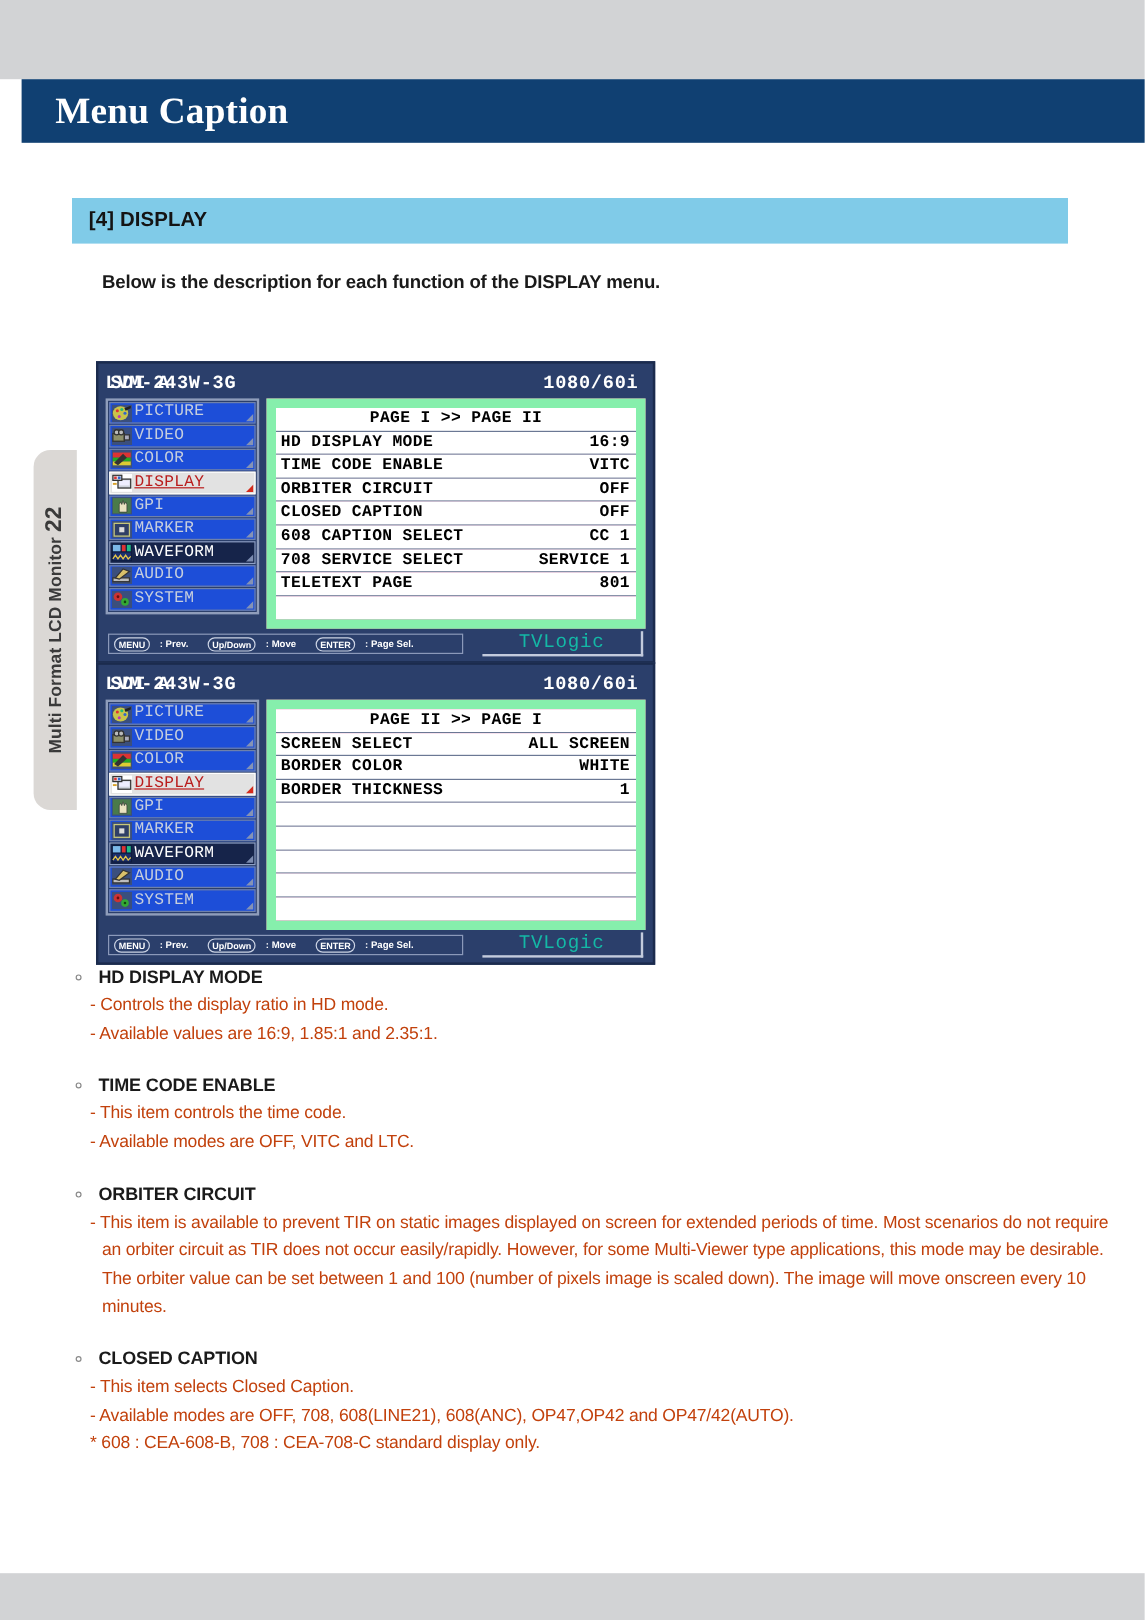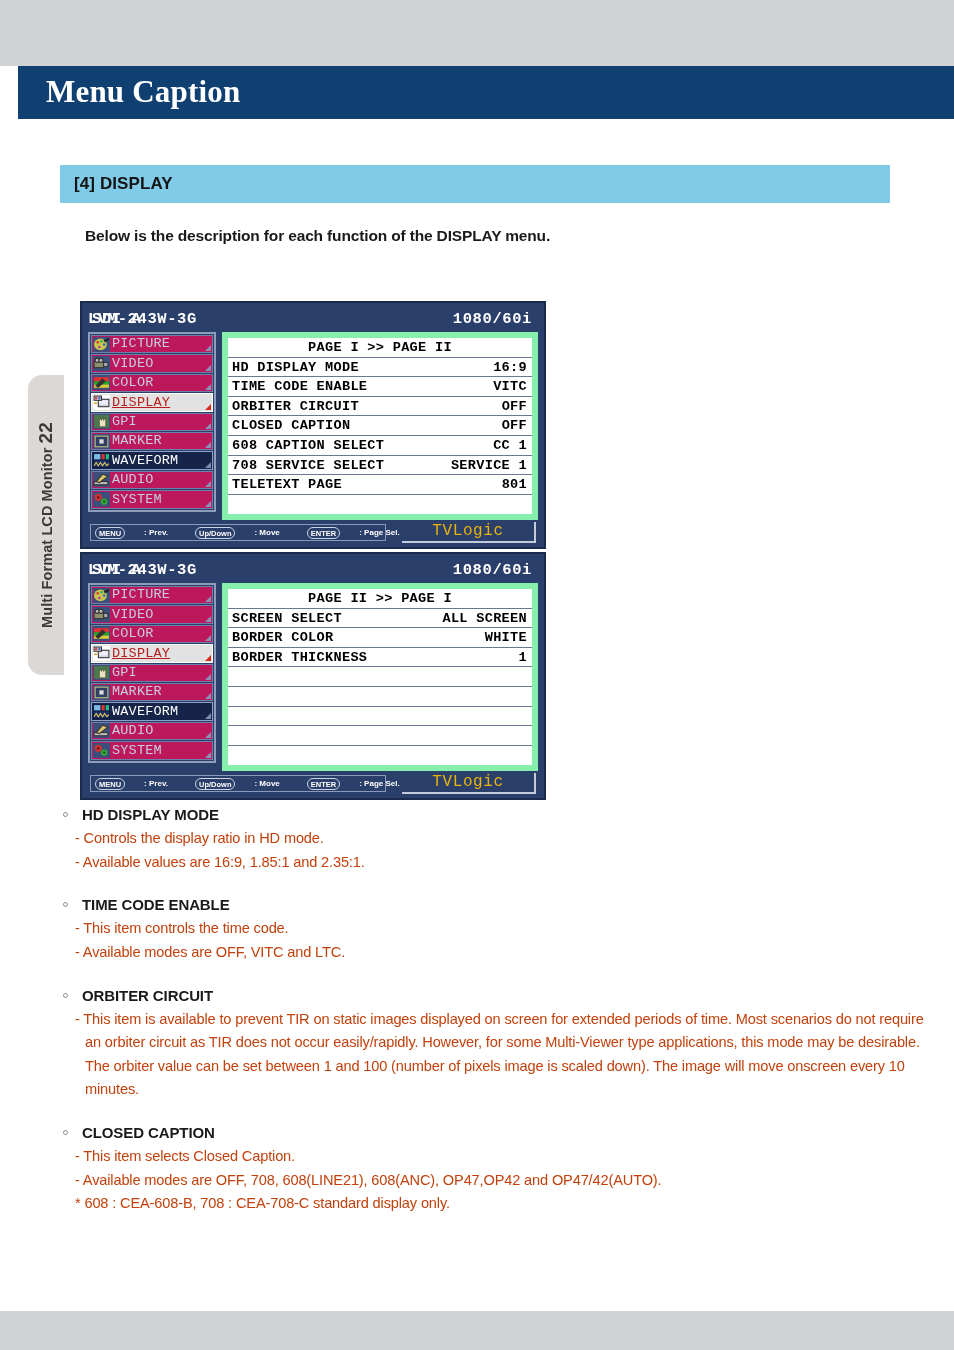--- a/index.html
+++ b/index.html
@@ -134,21 +134,21 @@
     border: 2px solid #8f9dbb;
     background: #2b3f6b;
     box-sizing: border-box;
     padding: 1px;
     flex: 0 0 auto;
   }
   .menu-item {
     position: relative;
     height: 18.4px;
     margin-bottom: 1px;
-    background: #be185d;
+    background: #1d4ed8;
     border: 1px solid #6f81aa;
     box-sizing: border-box;
     display: flex;
     align-items: center;
     overflow: hidden;
   }
   .menu-item:last-child { margin-bottom: 0; }
   .menu-item .mi-icon {
     width: 17px; height: 15px;
     margin-left: 1px; margin-right: 2px;
@@ -182,21 +182,21 @@
   .menu-item.sel-dark {
     background: #16244a;
     border-color: #8ea0c6;
   }
   .menu-item.sel-dark .mi-label { color: #ffffff; }
   .menu-item.sel-dark .corner { border-bottom-color: #7c8cb0; }
 
   
   .osd-table {
     flex: 1 1 auto;
-    border: 6px solid #86efac;
+    border: 8px solid #86efac;
     background: #ec4899;
     box-sizing: border-box;
   }
   .osd-row {
     height: 19.6px;
     background: #ffffff;
     border-bottom: 1px solid #6b7894;
     box-sizing: border-box;
     position: relative;
     color: #000000;
@@ -218,21 +218,21 @@
     height: 19px;
   }
   .osd-hints {
     position: absolute;
     left: 2px; top: 0;
     height: 17px;
     width: 296px;
     border: 1px solid #8b99ba;
     display: flex;
     align-items: center;
-    gap: 19px;
+    gap: 8px;
     padding: 0 4px;
     box-sizing: border-box;
   }
   .key-chip {
     border: 1px solid #cbd3e4;
     border-radius: 6px;
     color: #ffffff;
     font-family: "Liberation Sans", sans-serif;
     font-size: 7.5px;
     font-weight: bold;
@@ -246,21 +246,21 @@
     font-size: 8px;
     font-weight: bold;
     white-space: nowrap;
     margin-right: 8px;
   }
   .osd-brand {
     position: absolute;
     right: 2px; top: -2px;
     width: 132px;
     text-align: center;
-    color: #eab308;
+    color: #14b8a6;
     font-family: "Liberation Mono", monospace;
     font-size: 16px;
     letter-spacing: 0.6px;
     border-bottom: 2px solid #c3cbdd;
     border-right: 2px solid #c3cbdd;
     padding-bottom: 1px;
   }
 
   
   .desc {

